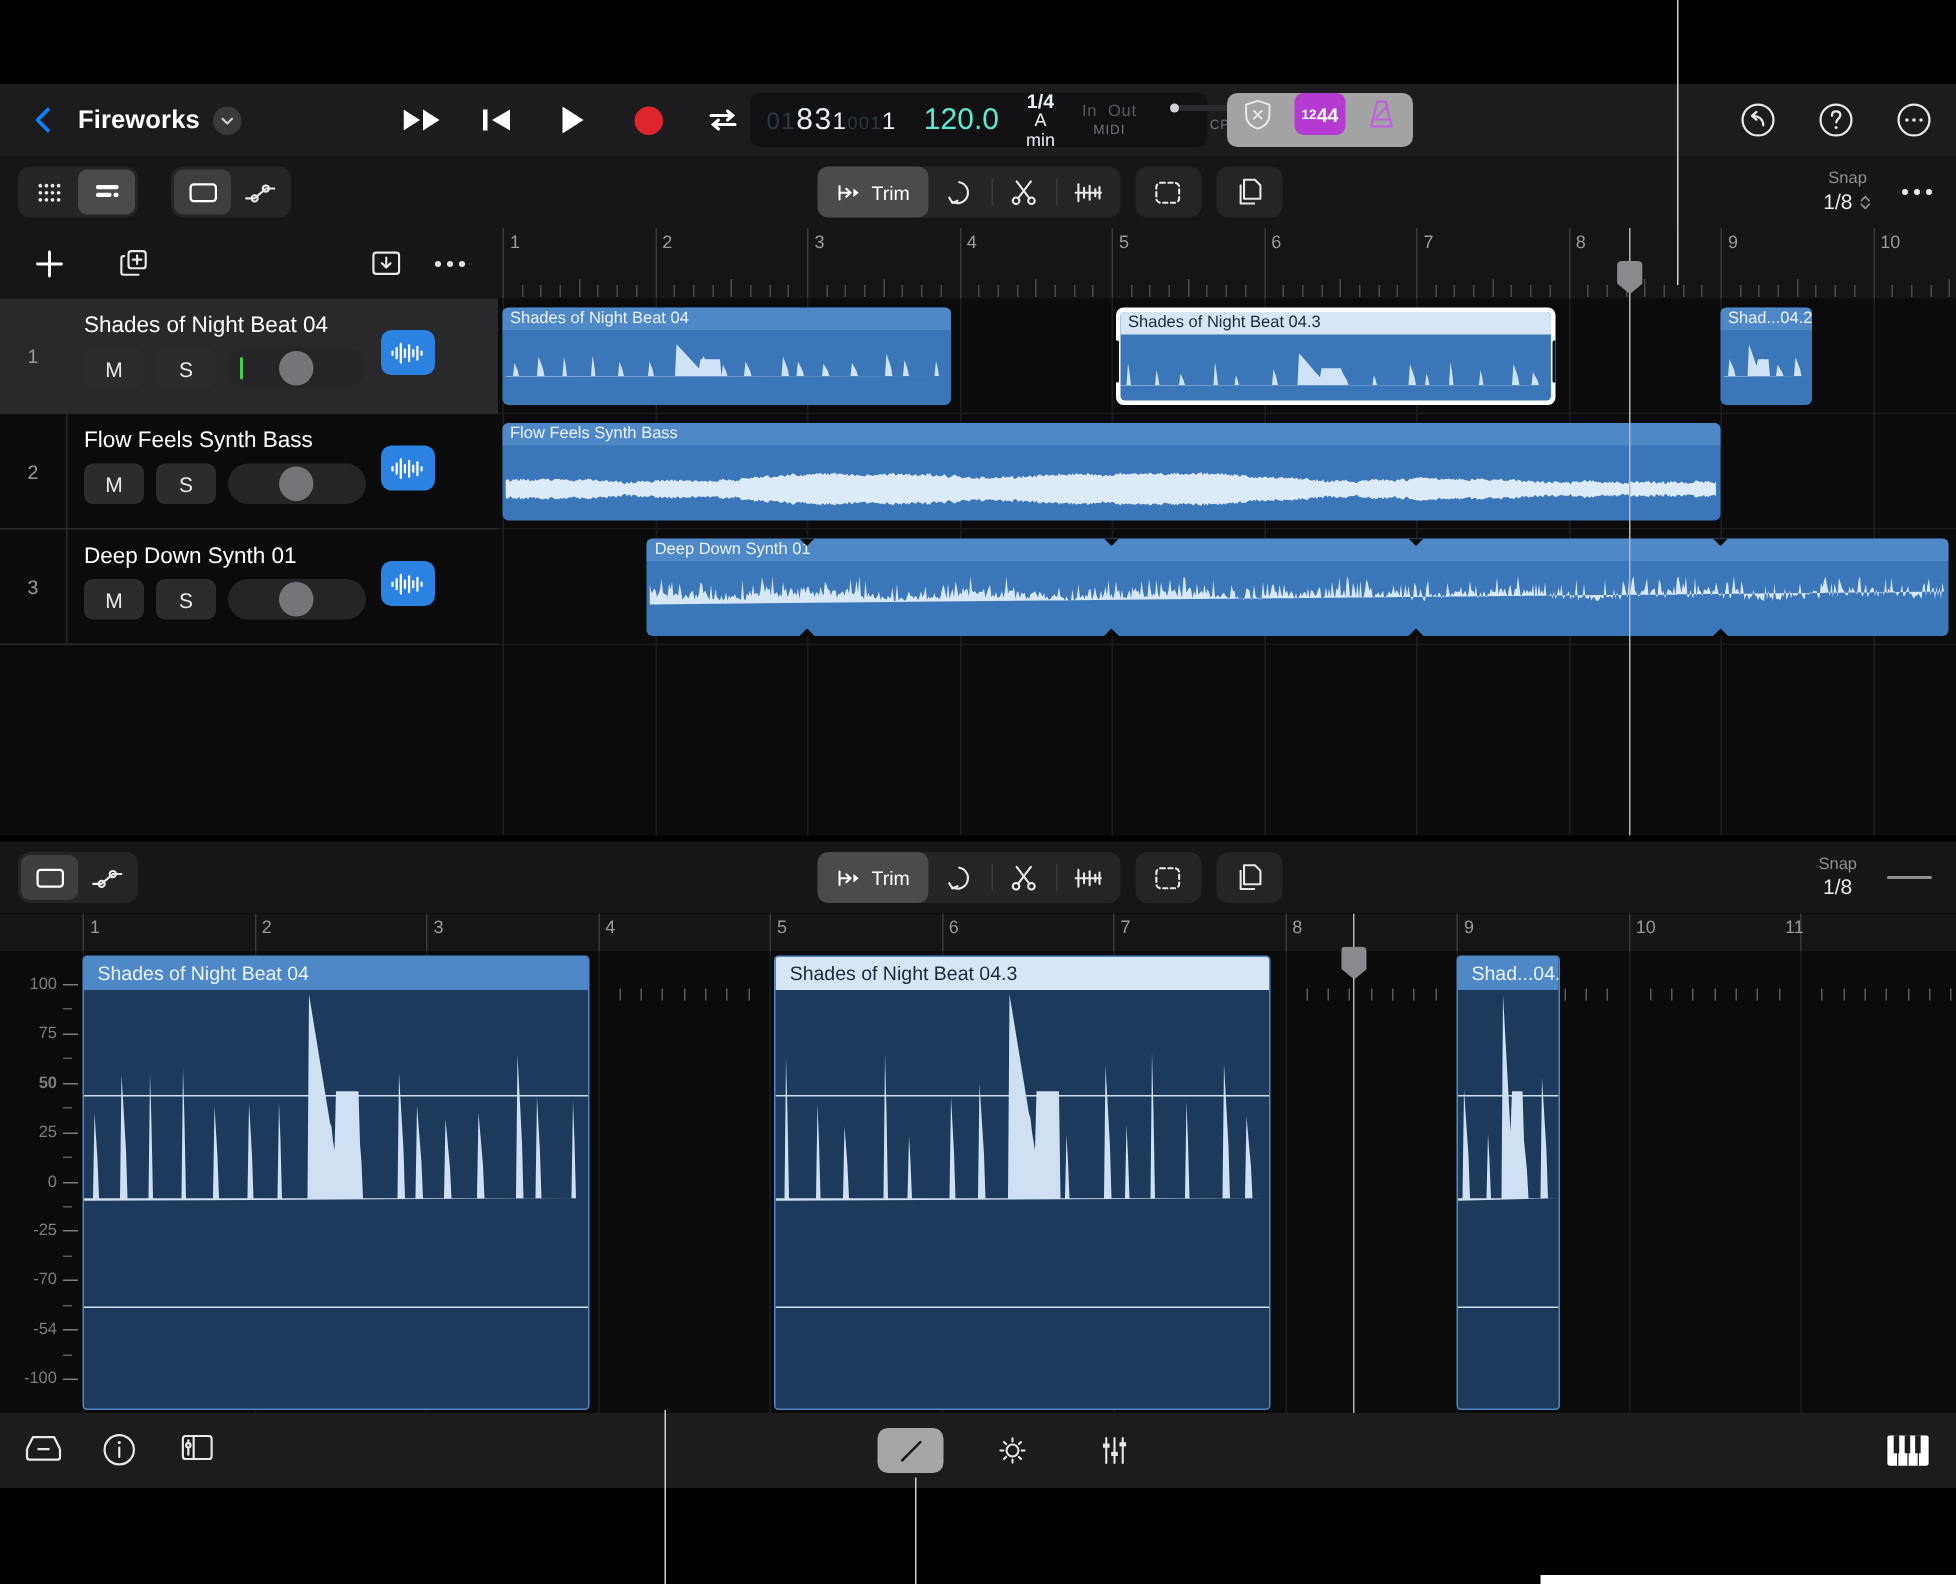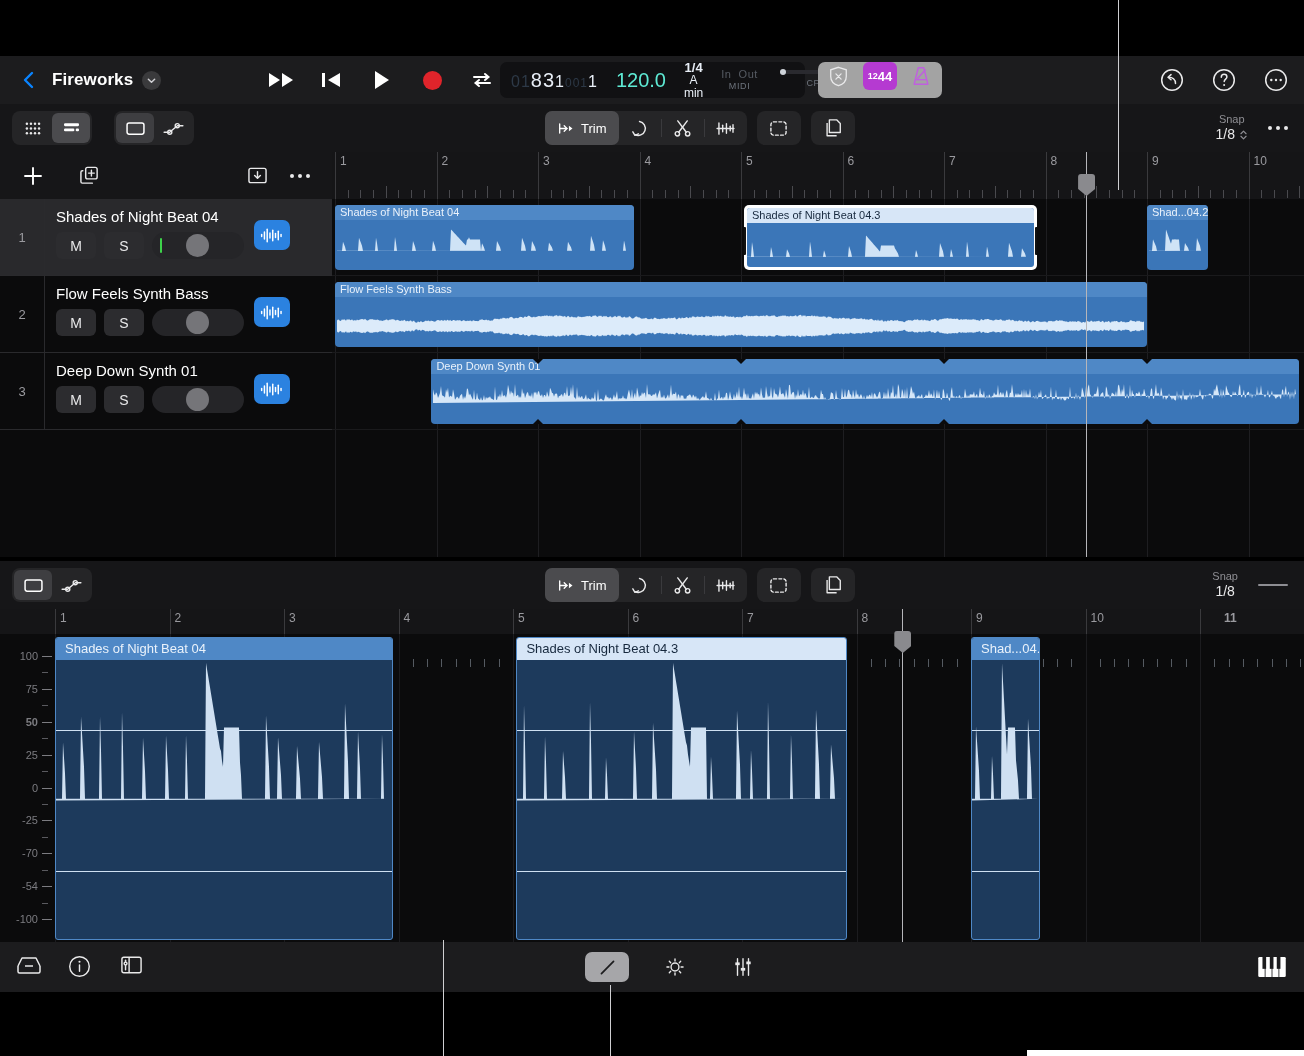--- a/index.html
+++ b/index.html
@@ -770,21 +770,21 @@
         <div class="bar-num" style="left: 632.5px;">6</div>
         <div class="bar-line" style="left: 742px;"></div>
         <div class="bar-num" style="left: 747px;">7</div>
         <div class="bar-line" style="left: 856.5px;"></div>
         <div class="bar-num" style="left: 861.5px;">8</div>
         <div class="bar-line" style="left: 971px;"></div>
         <div class="bar-num" style="left: 976px;">9</div>
         <div class="bar-line" style="left: 1085.5px;"></div>
         <div class="bar-num" style="left: 1090.5px;">10</div>
         <div class="bar-line" style="left: 1200px;"></div>
-        <div class="bar-num" style="left: 1224px; font-weight: bold;">11</div>
+        <div class="bar-num" style="left: 1190px;">11</div>
       </div>
     <div class="ed-grid" id="ed-grid">
         <div class="v" style="left: 55px;"></div>
         <div class="ed-tick" style="left: 69.3125px; top: 25px;"></div>
         <div class="ed-tick" style="left: 83.625px; top: 25px;"></div>
         <div class="ed-tick" style="left: 97.9375px; top: 25px;"></div>
         <div class="ed-tick" style="left: 112.25px; top: 25px;"></div>
         <div class="ed-tick" style="left: 126.562px; top: 25px;"></div>
         <div class="ed-tick" style="left: 140.875px; top: 25px;"></div>
         <div class="ed-tick" style="left: 155.188px; top: 25px;"></div>

